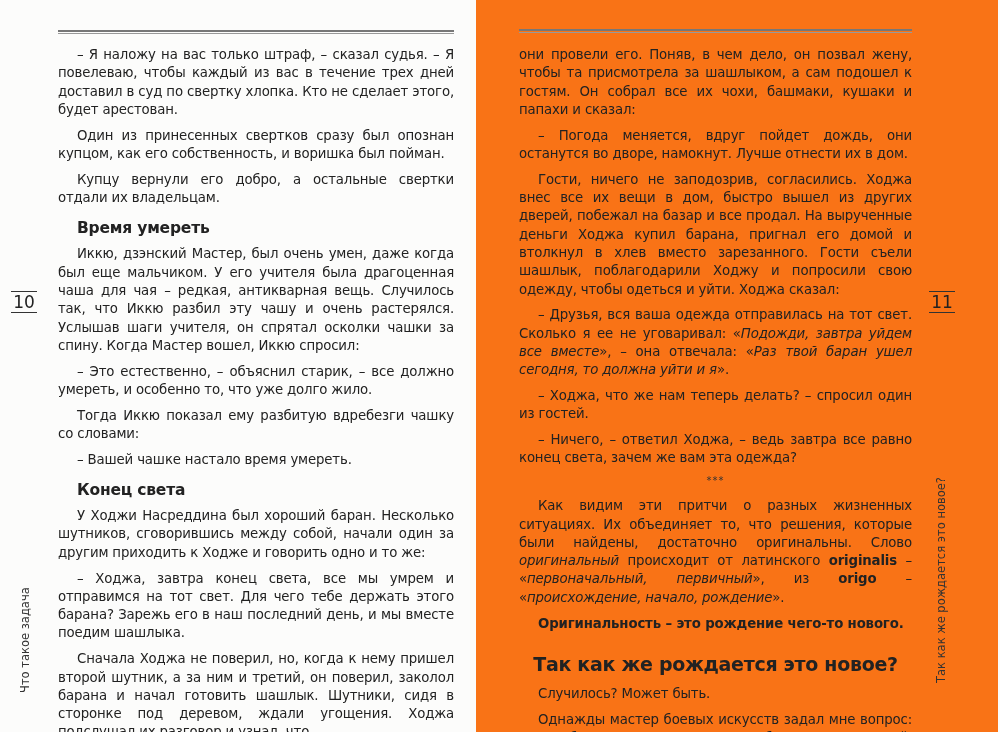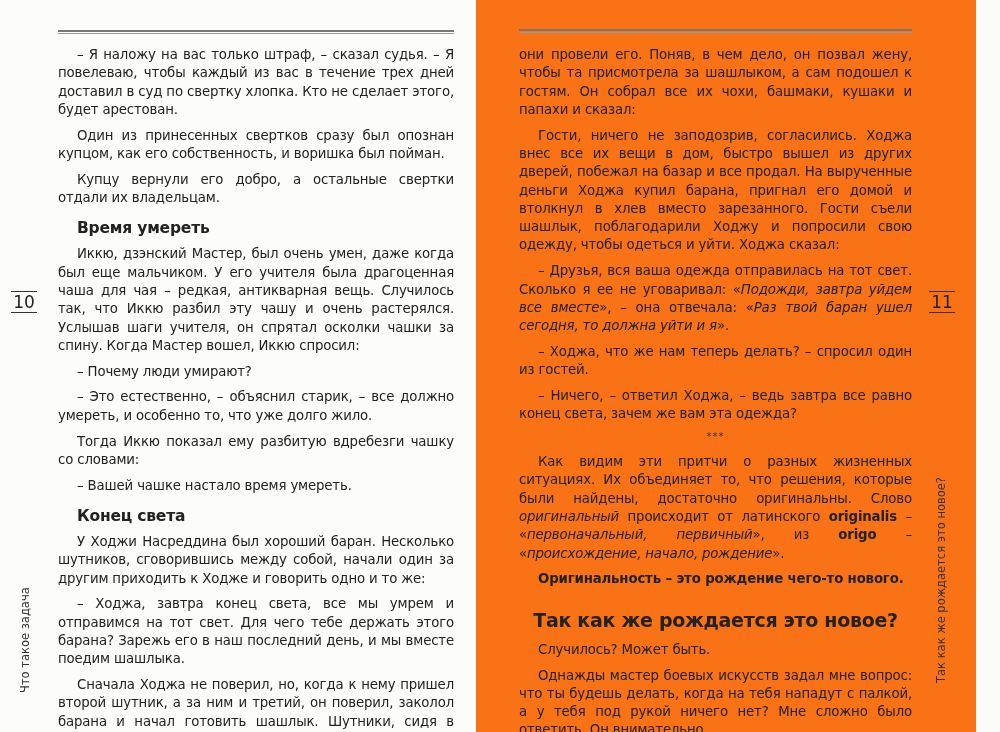--- a/index.html
+++ b/index.html
@@ -2,21 +2,21 @@
 <html><head>
 <meta charset="utf-8">
 <style>
   html, body { margin: 0; padding: 0; }
   body {
     width: 1000px; height: 732px; overflow: hidden; position: relative;
     background: #fbfbfa;
     font-family: "DejaVu Sans", "Liberation Sans", sans-serif;
     color: #222;
   }
-  .page { position: absolute; top: 0; height: 732px; }
+  .page { position: absolute; top: 0; height: 732px; padding-left: 22px; }
   .page-left { left: 0; width: 500px; background: #fcfcfb; }
   .page-right { left: 476px; width: 500px; background: #f97316; }
   .gutter { position: absolute; left: 498px; top: 0; width: 4px; height: 732px;
     background: linear-gradient(to right, #f2f2f0, #e8e8e6, #f2f2f0); }
 
   .rule { position: absolute; height: 4px; border-top: 2px solid #777; border-bottom: 1px solid #999; box-sizing: border-box; }
   .page-left .rule { left: 58px; width: 396px; top: 30px; }
   .page-right .rule { left: 43px; width: 393px; top: 29px; }
 
   .col { position: absolute; font-size: 13.3px; line-height: 18.3px; letter-spacing: -0.15px; }
@@ -52,21 +52,20 @@
 <body>
 
 <div class="page page-left">
   <div class="rule"></div>
   <div class="col">
     <p>– Я наложу на вас только штраф, – сказал судья. – Я повелеваю, чтобы каждый из вас в течение трех дней доставил в суд по свертку хлопка. Кто не сделает этого, будет арестован.</p>
     <p>Один из принесенных свертков сразу был опознан купцом, как его собственность, и воришка был пойман.</p>
     <p>Купцу вернули его добро, а остальные свертки отдали их владельцам.</p>
     <h2>Время умереть</h2>
     <p>Иккю, дзэнский Мастер, был очень умен, даже когда был еще мальчиком. У его учителя была драгоценная чаша для чая – редкая, антикварная вещь. Случилось так, что Иккю разбил эту чашу и очень растерялся. Услышав шаги учителя, он спрятал осколки чашки за спину. Когда Мастер вошел, Иккю спросил:</p>
-    <p>– Почему люди умирают?</p>
     <p>– Это естественно, – объяснил старик, – все должно умереть, и особенно то, что уже долго жило.</p>
     <p>Тогда Иккю показал ему разбитую вдребезги чашку со словами:</p>
     <p>– Вашей чашке настало время умереть.</p>
     <h2>Конец света</h2>
     <p>У Ходжи Насреддина был хороший баран. Несколько шутников, сговорившись между собой, начали один за другим приходить к Ходже и говорить одно и то же:</p>
     <p>– Ходжа, завтра конец света, все мы умрем и отправимся на тот свет. Для чего тебе держать этого барана? Зарежь его в наш последний день, и мы вместе поедим шашлыка.</p>
     <p>Сначала Ходжа не поверил, но, когда к нему пришел второй шутник, а за ним и третий, он поверил, заколол барана и начал готовить шашлык. Шутники, сидя в сторонке под деревом, ждали угощения. Ходжа подслушал их разговор и узнал, что</p>
   </div>
   <div class="pagenum">
     <span class="ln"></span>
@@ -75,20 +74,21 @@
   </div>
   <div class="runhead">Что такое задача</div>
 </div>
 
 <div class="gutter"></div>
 
 <div class="page page-right">
   <div class="rule"></div>
   <div class="col">
     <p class="cont">они провели его. Поняв, в чем дело, он позвал жену, чтобы та присмотрела за шашлыком, а сам подошел к гостям. Он собрал все их чохи, башмаки, кушаки и папахи и сказал:</p>
+    <p>– Погода меняется, вдруг пойдет дождь, они останутся во дворе, намокнут. Лучше отнести их в дом.</p>
     <p>Гости, ничего не заподозрив, согласились. Ходжа внес все их вещи в дом, быстро вышел из других дверей, побежал на базар и все продал. На вырученные деньги Ходжа купил барана, пригнал его домой и втолкнул в хлев вместо зарезанного. Гости съели шашлык, поблагодарили Ходжу и попросили свою одежду, чтобы одеться и уйти. Ходжа сказал:</p>
     <p><span>– Друзья, вся ваша одежда отправилась на тот свет. Сколько я ее не уговаривал: «</span><i>Подожди, завтра уйдем все вместе</i><span>», – она отвечала: «</span><i>Раз твой баран ушел сегодня, то должна уйти и я</i><span>».</span></p>
     <p>– Ходжа, что же нам теперь делать? – спросил один из гостей.</p>
     <p>– Ничего, – ответил Ходжа, – ведь завтра все равно конец света, зачем же вам эта одежда?</p>
     <div class="stars">***</div>
     <p><span>Как видим эти притчи о разных жизненных ситуациях. Их объединяет то, что решения, которые были найдены, достаточно оригинальны. Слово </span><i>оригинальный</i><span> происходит от латинского </span><span class="bi">originalis</span><span> – «</span><i>первоначальный, первичный</i><span>», из </span><span class="bi">origo</span><span> – «</span><i>происхождение, начало, рождение</i><span>».</span></p>
     <p class="bi">Оригинальность – это рождение чего-то нового.</p>
     <h1>Так как же рождается это новое?</h1>
     <p>Случилось? Может быть.</p>
     <p>Однажды мастер боевых искусств задал мне вопрос: что ты будешь делать, когда на тебя нападут с палкой, а у тебя под рукой ничего нет? Мне сложно было ответить. Он внимательно</p>

